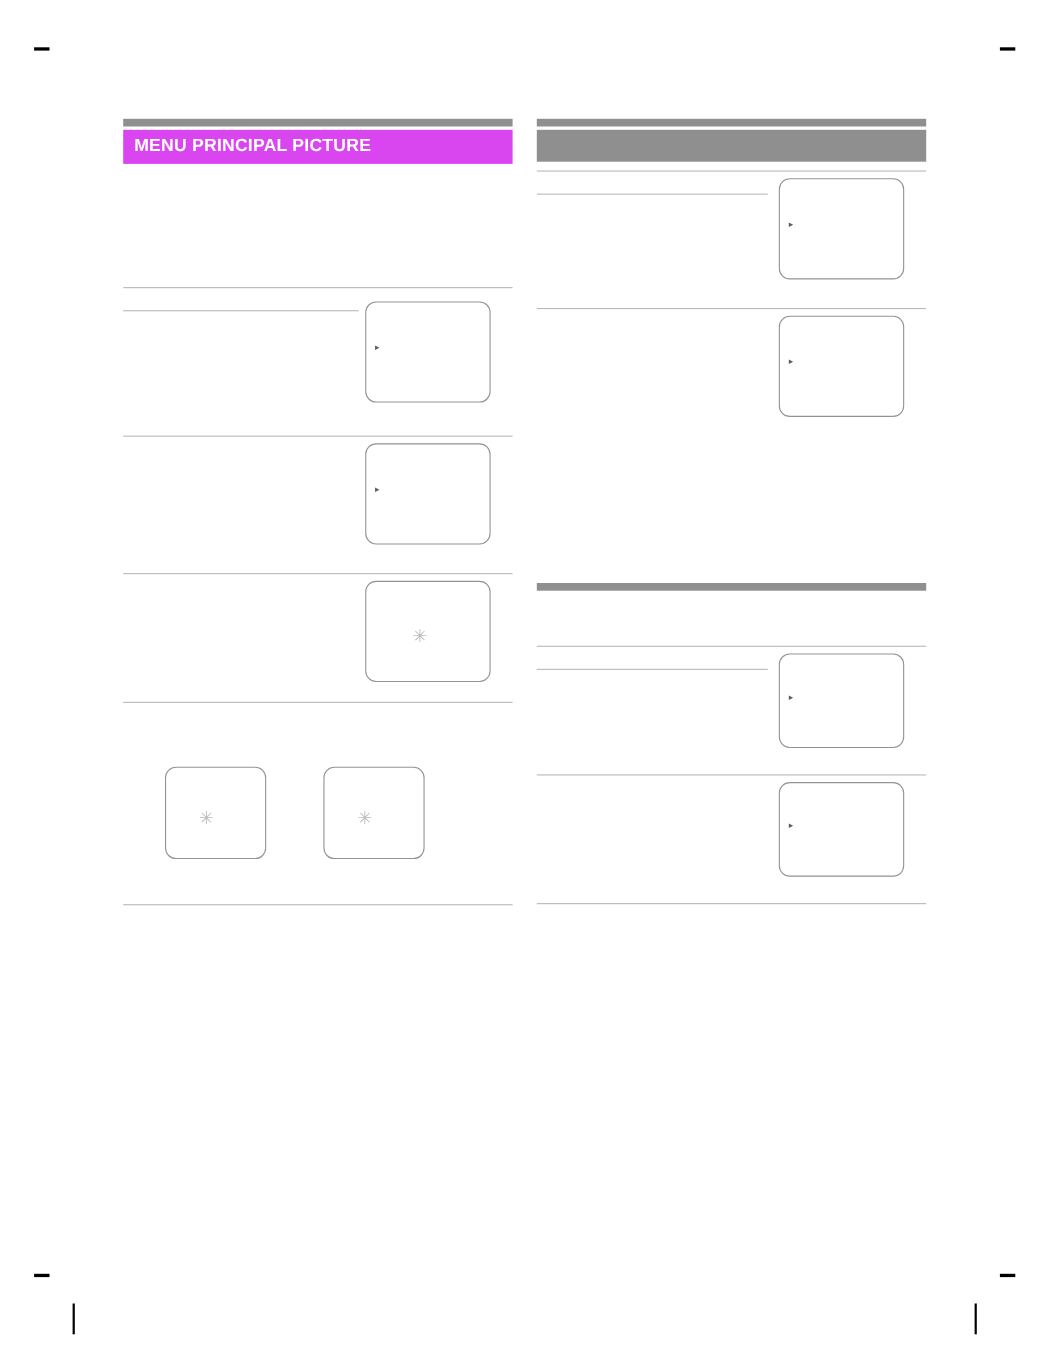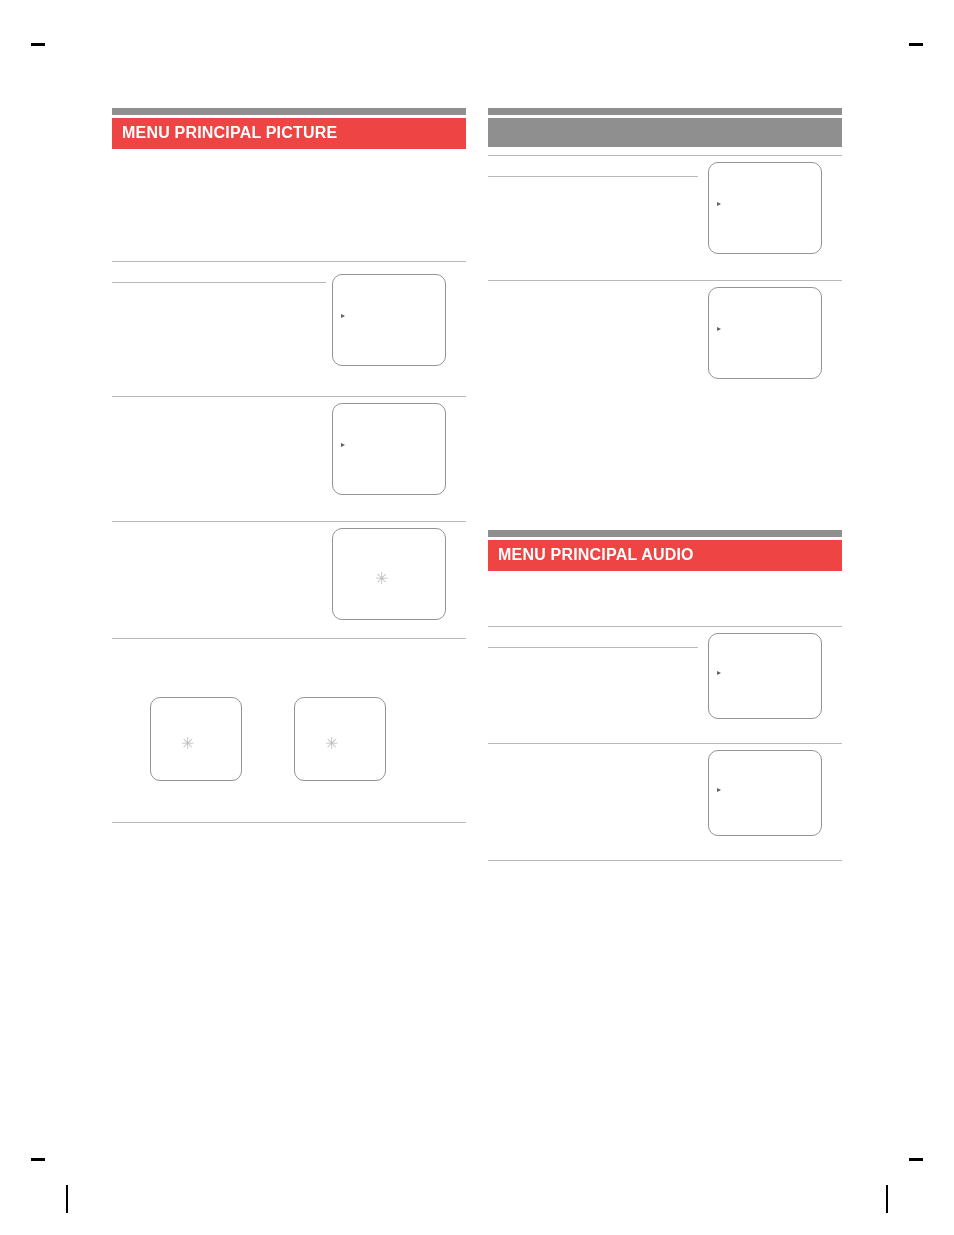--- a/index.html
+++ b/index.html
@@ -8,21 +8,21 @@
 .crop.tr{top:43px;right:31px;width:14px;height:3px}
 .crop.bl{bottom:74px;left:31px;width:14px;height:3px}
 .crop.br{bottom:74px;right:31px;width:14px;height:3px}
 .vline{position:absolute;width:2px;height:28px;background:#000}
 .vline.l{left:66px;bottom:22px}
 .vline.r{right:66px;bottom:22px}
 .page{position:absolute;left:112px;right:112px;top:108px;color:#fff}
 .cols{display:flex;gap:22px}
 .col{width:354px;flex:0 0 354px}
 .bar-dark{background:#8f8f8f;height:7px;margin-bottom:3px}
-.titlebar{background:#ef4444;padding:6px 10px 7px;margin-bottom:8px}
+.titlebar{background:#d946ef;padding:6px 10px 7px;margin-bottom:8px}
 .titlebar h2{margin:0;font-size:16px;font-weight:bold;letter-spacing:.2px}
 .h3{font-size:11px;margin:0 0 2px;color:#fff}
 .hr{height:1px;background:#b9b9b9;margin:6px 0}
 .item{position:relative;margin-bottom:10px}
 .item .rail{display:block;height:1px;background:#b9b9b9;margin:3px 0 6px}
 .item .line1{font-size:10px;margin:0 0 1px;font-weight:bold;white-space:nowrap;overflow:hidden;text-overflow:clip}
 .item .line2{font-size:10px;margin:0;white-space:nowrap;overflow:hidden;text-overflow:clip}
 .box{position:absolute;border:1px solid #939393;border-radius:10px;overflow:hidden}
 .box .caption{position:absolute;font-size:6px;line-height:7px;color:#fff}
 .box .marker{position:absolute;font-size:8px;color:#5d5d5d;left:8px}
@@ -149,23 +149,20 @@
   </div>
 
   <div class="blurb" style="max-width:340px">
     <p>BRIGHT augmente ou réduit la quantité de blanc dans l'image. COLOR ajuste l'intensité des couleurs. TINT (modèles NTSC seulement) la couleur chair plus naturelle.</p>
     <p>SHARP pour plus ou moins de détail. CONTRAST pour écart plus ou moins accentué entre le noir et le blanc.</p>
     <p>Les réglages sont automatiquement sauvegardés dans le mode Manual.</p>
   </div>
 
   <div class="sect-space"></div>
   <div class="bar-dark"></div>
-  <div class="titlebar">
-    <h2>MENU PRINCIPAL AUDIO</h2>
-  </div>
 
   <p class="h3">Sélection du mode audio</p>
   <div class="blurb">
     <p>Vous avez accès à cinq modes audio par le menu ou la touche AUDIO de la télécommande.</p>
   </div>
 
   <div class="hr"></div>
 
   <div class="item" style="height:100px">
     <p class="line1">1  Press MENU, then &lt; or &gt; to select AUDIO menu.</p>

